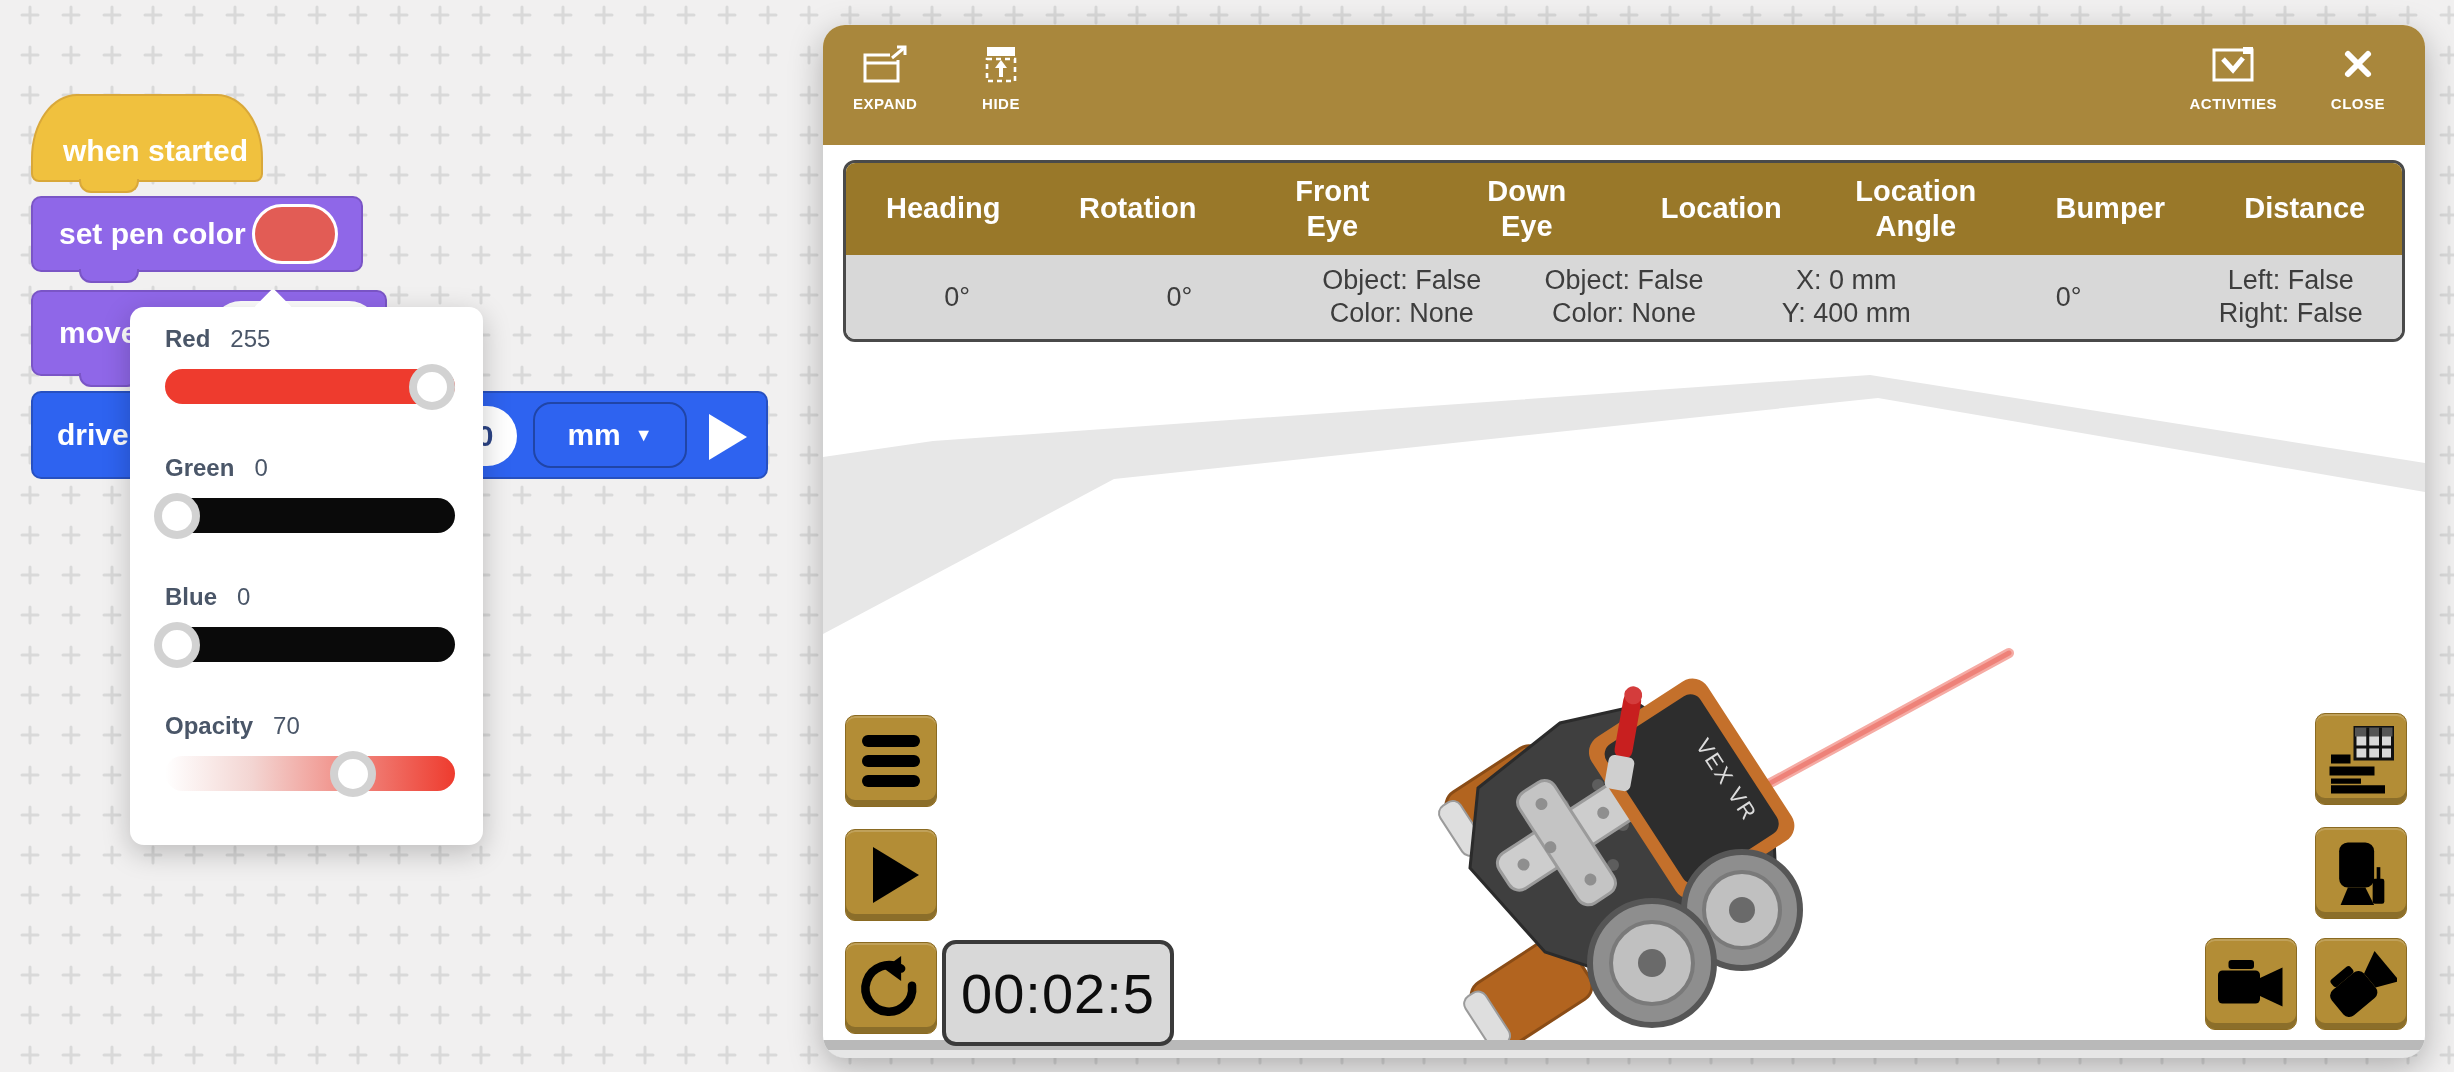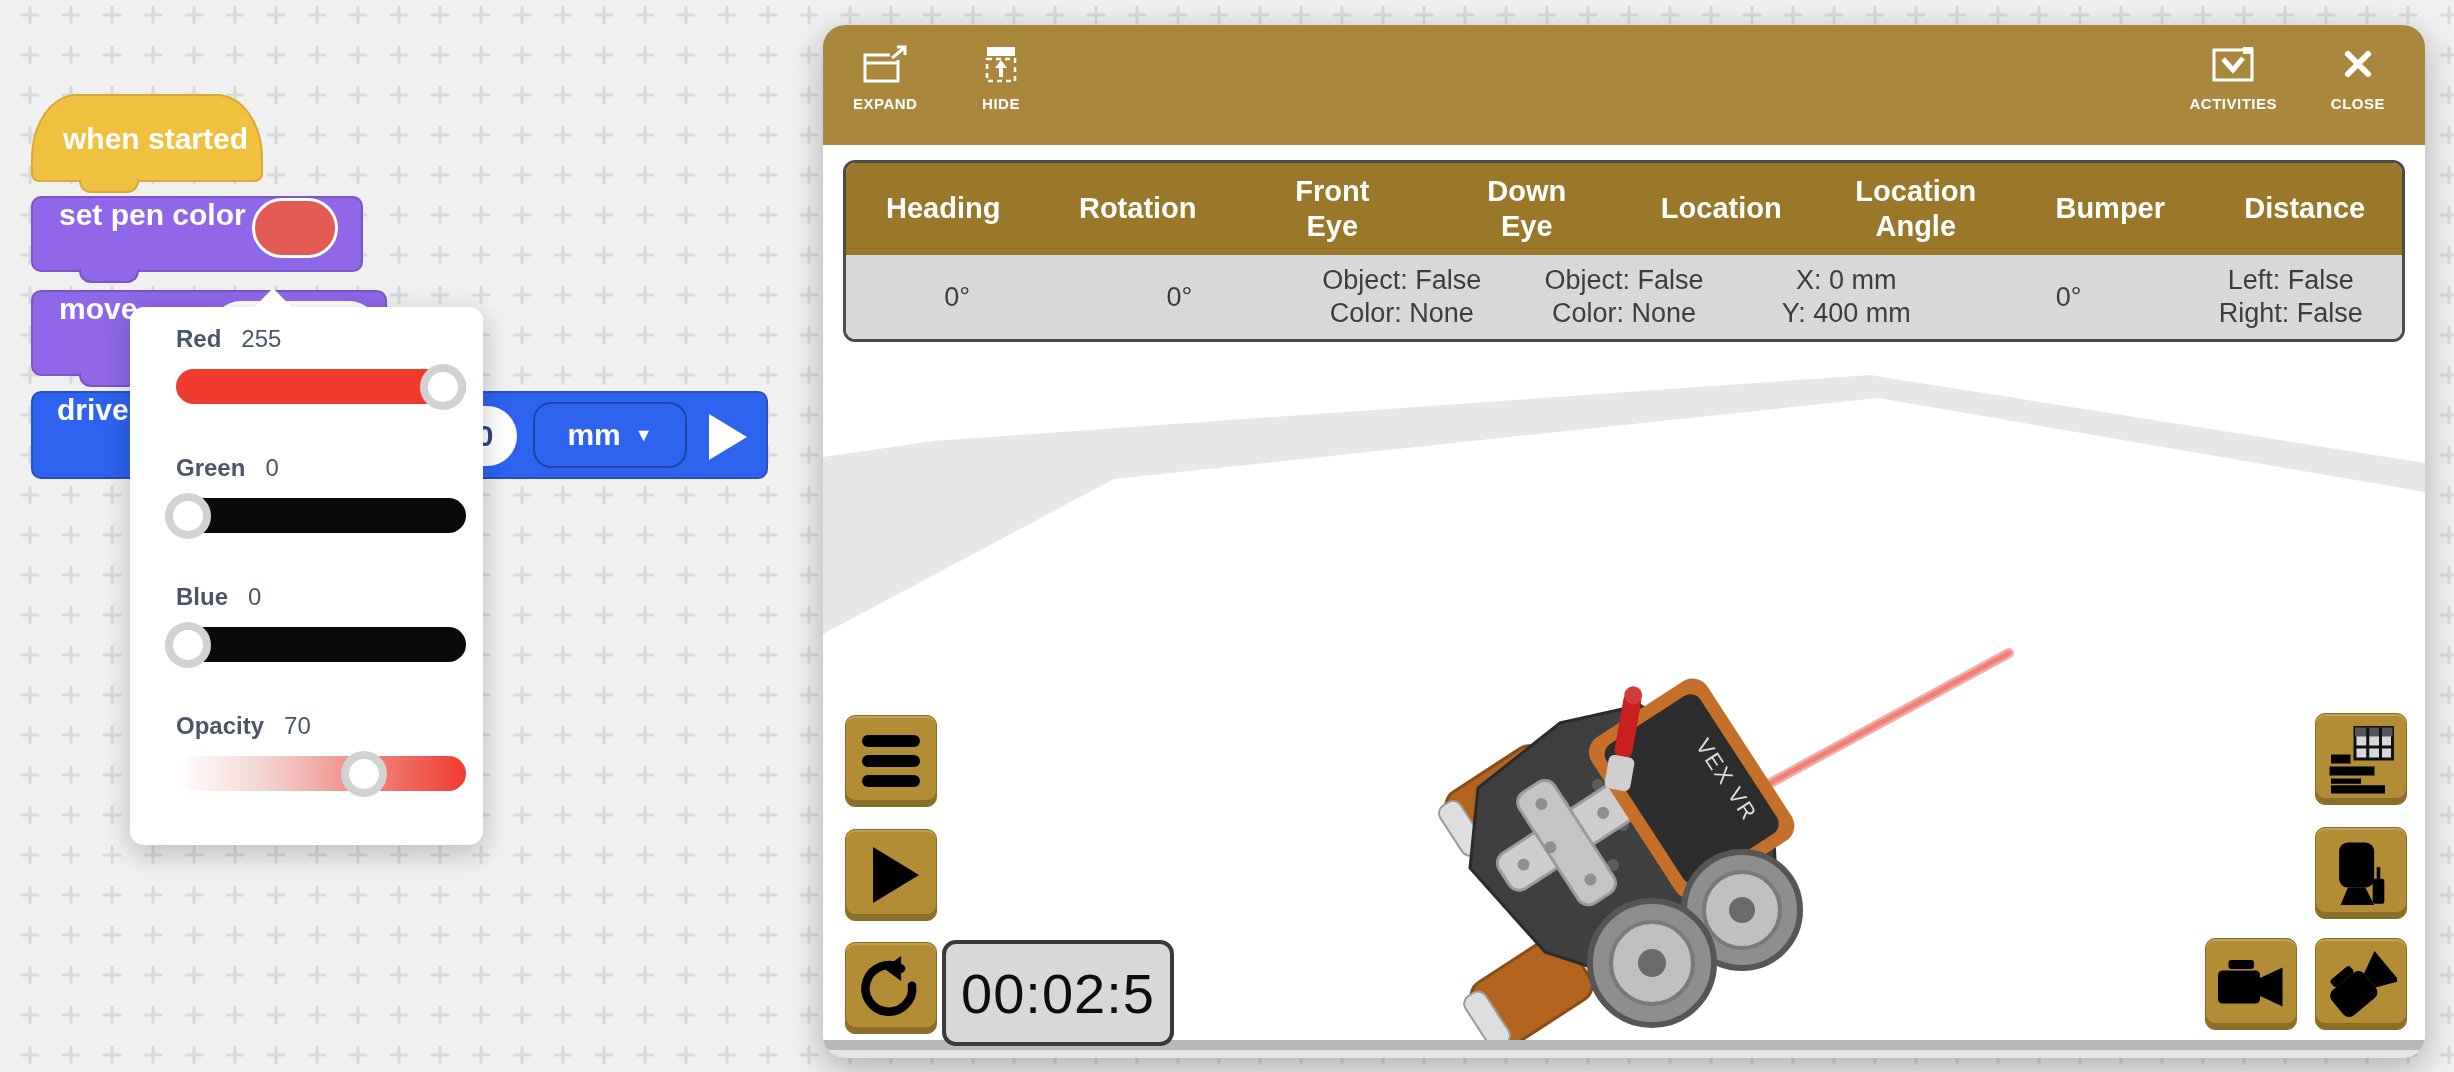--- a/index.html
+++ b/index.html
@@ -3,21 +3,21 @@
 <meta charset="utf-8">
 <style>
   html,body{margin:0;padding:0;background:#e9e9e9;}
   *{box-sizing:border-box;font-family:"Liberation Sans",sans-serif;}
   #stage{position:relative;width:2454px;height:1072px;overflow:hidden;background:#f1f0f0;}
 
   
   #bg{position:absolute;left:0;top:0;}
 
   
-  .block{position:absolute;color:#fff;font-weight:bold;font-size:30px;display:flex;}
+  .block{position:absolute;color:#fff;font-weight:bold;font-size:30px;display:flex;align-items:center;}
   .block .bump{position:absolute;left:46px;bottom:-13px;width:60px;height:14px;border-radius:0 0 12px 12px;}
   .hat{left:31px;top:94px;width:232px;height:88px;background:#f0c13e;border:2px solid #d9a83a;
        border-radius:46px 46px 8px 8px / 64px 64px 8px 8px;padding:26px 0 0 30px;}
   .hat .bump{background:#f0c13e;border:2px solid #d9a83a;border-top:none;}
   .penblock{left:31px;top:196px;width:332px;height:76px;background:#8f67e8;border:2px solid #7a55c6;
        border-radius:10px;padding-left:26px;gap:6px;}
   .penblock .bump,.moveblock .bump{background:#8f67e8;border:2px solid #7a55c6;border-top:none;}
   .color-swatch{width:86px;height:60px;border-radius:31px;background:#e25c55;border:3px solid #fff;}
   .moveblock{left:31px;top:290px;width:356px;height:86px;background:#8f67e8;border:2px solid #7a55c6;border-radius:10px;padding-left:26px;}
   .movefield{position:absolute;left:178px;top:9px;width:168px;height:60px;border-radius:30px;background:#fff;}
@@ -27,21 +27,21 @@
   .unit-select{position:absolute;left:500px;top:9px;width:154px;height:66px;border:2px solid rgba(0,0,0,.3);
        border-radius:18px;display:flex;align-items:center;justify-content:center;gap:14px;color:#fff;font-size:30px;font-weight:bold;}
   .unit-select .chev{font-size:18px;}
   .play-tri{position:absolute;left:676px;top:21px;width:0;height:0;border-left:38px solid #fff;
        border-top:23px solid transparent;border-bottom:23px solid transparent;}
 
   
   .popup{position:absolute;left:130px;top:307px;width:353px;height:538px;background:#fff;border-radius:14px;
        box-shadow:0 8px 28px rgba(0,0,0,.22);}
   .popup .arrow{position:absolute;left:129px;top:-13px;width:28px;height:28px;background:#fff;transform:rotate(45deg);border-radius:4px;}
-  .srow{position:absolute;left:46px;width:290px;}
+  .srow{position:absolute;left:35px;width:290px;}
   .slabel{display:flex;gap:20px;align-items:baseline;color:#4a5668;font-size:24px;}
   .slabel b{font-weight:bold;}
   .track{position:relative;height:35px;border-radius:18px;margin-top:16px;}
   .track.red{background:#ee3b2e;}
   .track.black{background:#0a0a0a;}
   .track.fade{background:linear-gradient(to right,#ffffff,#f3d5d2 30%,#ee3b2e);}
   .thumb{position:absolute;top:50%;width:46px;height:46px;border-radius:50%;background:#fff;
        border:8px solid #d2d2d2;transform:translateY(-50%);}
 
   

